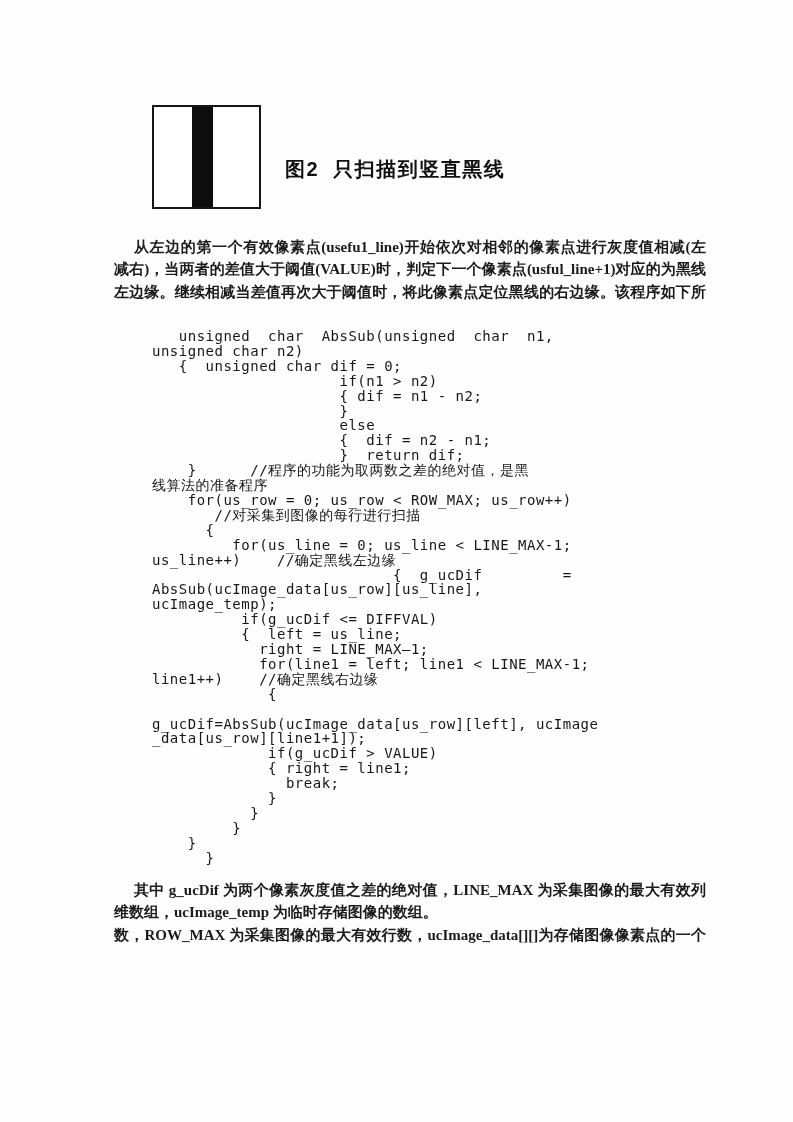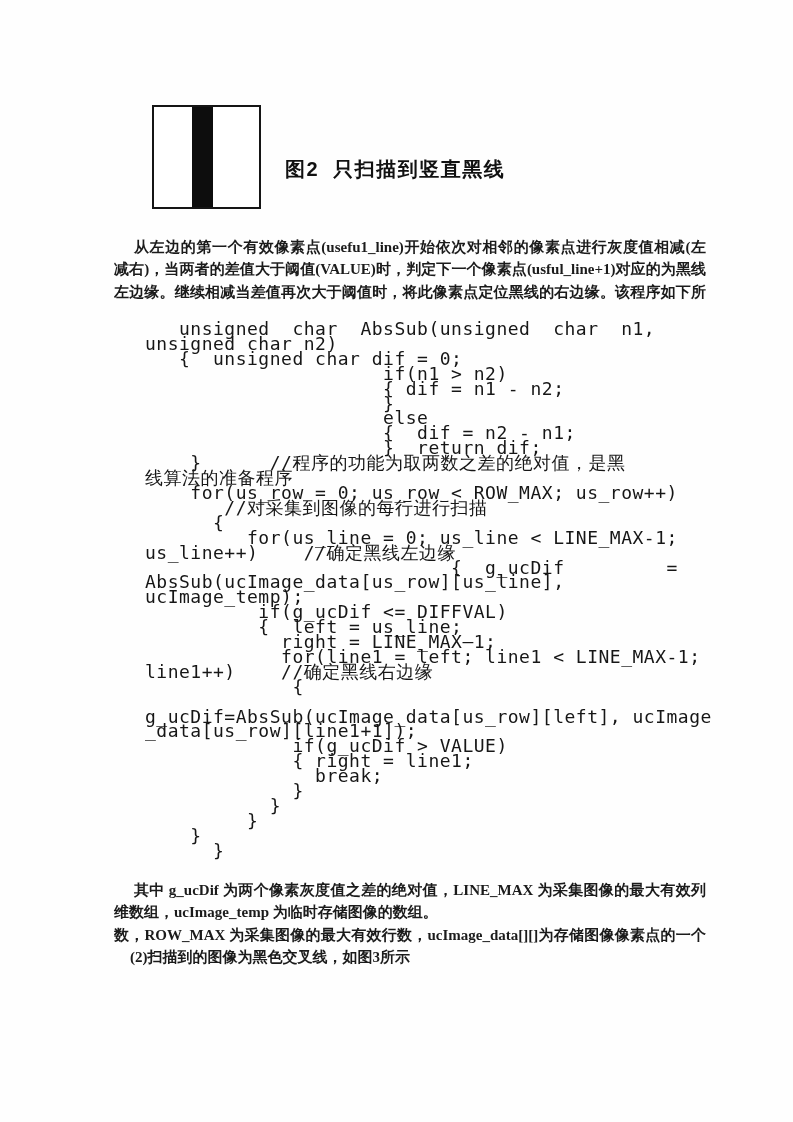--- a/index.html
+++ b/index.html
@@ -60,23 +60,23 @@
     overflow: hidden;
     height: 22.3px;
   }
   .indent20 { text-indent: 20px; }
   .indent16 { text-indent: 16px; }
 
   
   .code {
     position: absolute;
     left: 145px; top: 322px;
-    margin: 0;
+    margin: 7px;
     font-family: "DejaVu Sans Mono", "Liberation Mono", monospace;
-    font-size: 18px;
+    font-size: 14px;
     line-height: 14.9px;
     letter-spacing: 0.5px;
     white-space: pre;
     color: #161616;
   }
 </style>
 </head>
 <body>
 
 <div class="page">
@@ -129,16 +129,15 @@
              }
            }
          }
     }
       }</pre>
 
   <div class="para para2">
     <div class="pline fill indent20">其中 g_ucDif 为两个像素灰度值之差的绝对值，LINE_MAX 为采集图像的最大有效列</div>
     <div class="pline">维数组，ucImage_temp 为临时存储图像的数组。</div>
     <div class="pline fill">数，ROW_MAX 为采集图像的最大有效行数，ucImage_data[][]为存储图像像素点的一个二</div>
-    <div class="pline indent16">(2)扫描到的图像为黑色交叉线，如图3所示</div>
   </div>
 
 </div>
 
 </body></html>

